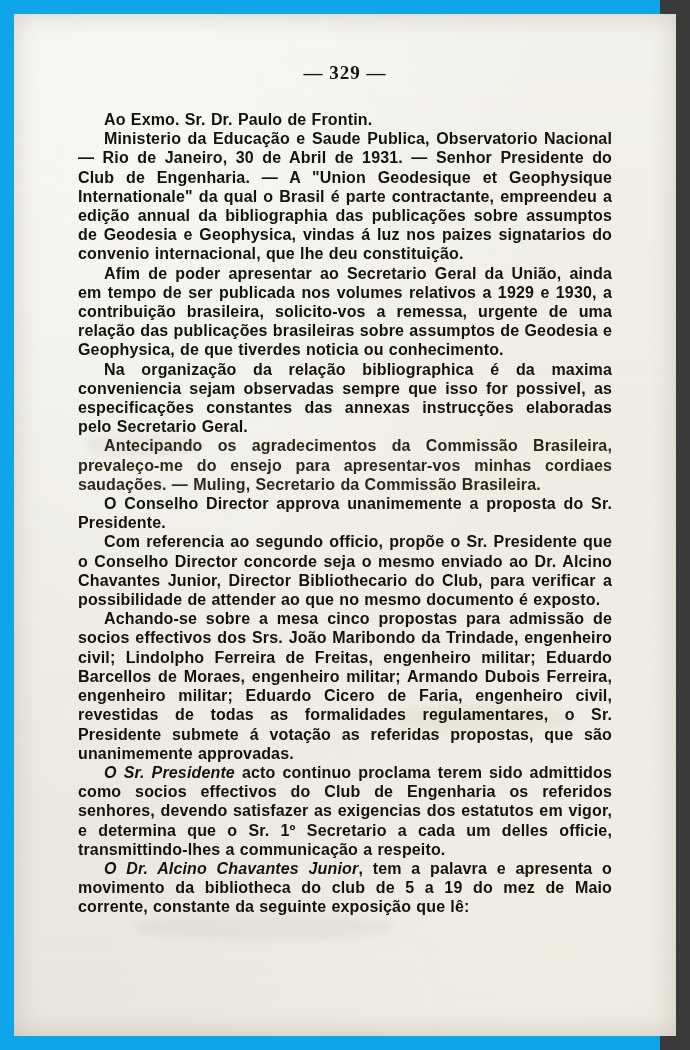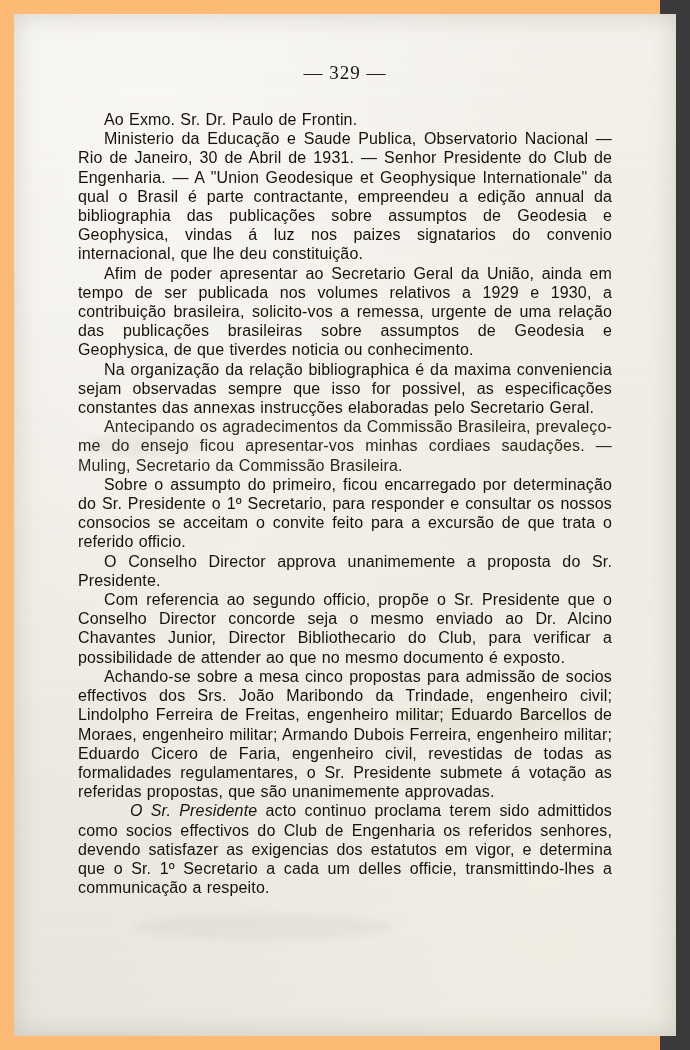--- a/index.html
+++ b/index.html
@@ -9,22 +9,23 @@
   }
   body {
     width: 690px;
     height: 1050px;
     overflow: hidden;
   }
   .page {
     position: relative;
     width: 660px;
     height: 1050px;
-    background: #fdba74;
+    background: #0ea5e9;
     box-sizing: border-box;
+    font-weight: bold;
   }
   .scan {
     position: absolute;
     left: 14px;
     top: 14px;
     width: 662px;
     height: 1022px;
     background: #f1efe9;
     box-sizing: border-box;
     overflow: hidden;
@@ -69,21 +70,20 @@
     text-align: justify;
     letter-spacing: 0.15px;
     word-spacing: 0.6px;
   }
   .body-text p {
     margin: 0;
     text-indent: 26px;
   }
   .body-text em {
     font-style: italic;
-    margin-left: 26px;
   }
   .ink-fade-1 { color: #231f14; }
   .ink-fade-2 { color: #2c2719; }
   .smudge {
     position: absolute;
     pointer-events: none;
     border-radius: 50%;
     filter: blur(3px);
   }
   .s1 { left: 70px; top: 420px; width: 120px; height: 22px; background: rgba(160,152,132,0.10); }
@@ -105,24 +105,24 @@
     <div class="smudge s1"></div>
     <div class="smudge s2"></div>
     <div class="smudge s3"></div>
     <div class="content">
       <div class="page-number">— 329 —</div>
       <div class="body-text">
         <p>Ao Exmo. Sr. Dr. Paulo de Frontin.</p>
         <p>Ministerio da Educação e Saude Publica, Observatorio Nacional — Rio de Janeiro, 30 de Abril de 1931. — Senhor Presidente do Club de Engenharia. — A "Union Geodesique et Geophysique Internationale" da qual o Brasil é parte contractante, empreendeu a edição annual da bibliographia das publicações sobre assumptos de Geodesia e Geophysica, vindas á luz nos paizes signatarios do convenio internacional, que lhe deu constituição.</p>
         <p>Afim de poder apresentar ao Secretario Geral da União, ainda em tempo de ser publicada nos volumes relativos a 1929 e 1930, a contribuição brasileira, solicito-vos a remessa, urgente de uma relação das publicações brasileiras sobre assumptos de Geodesia e Geophysica, de que tiverdes noticia ou conhecimento.</p>
         <p>Na organização da relação bibliographica é da maxima conveniencia sejam observadas sempre que isso for possivel, as especificações constantes das annexas instrucções elaboradas pelo Secretario Geral.</p>
-        <p class="ink-fade-2">Antecipando os agradecimentos da Commissão Brasileira, prevaleço-me do ensejo ficou apresentar-vos minhas cordiaes saudações. — Muling, Secretario da Commissão Brasileira.</p>
-        <p>Sobre o assumpto do primeiro, ficou encarregado por determinação do Sr. Presidente o 1º Secretario, para responder e consultar os nossos consocios se acceitam o convite feito para a excursão de que trata o referido officio.</p>
+        <p class="ink-fade-2">Antecipando os agradecimentos da Commissão Brasileira, prevaleço-me do ensejo para apresentar-vos minhas cordiaes saudações. — Muling, Secretario da Commissão Brasileira.</p>
         <p>O Conselho Director approva unanimemente a proposta do Sr. Presidente.</p>
         <p>Com referencia ao segundo officio, propõe o Sr. Presidente que o Conselho Director concorde seja o mesmo enviado ao Dr. Alcino Chavantes Junior, Director Bibliothecario do Club, para verificar a possibilidade de attender ao que no mesmo documento é exposto.</p>
         <p>Achando-se sobre a mesa cinco propostas para admissão de socios effectivos dos Srs. João Maribondo da Trindade, engenheiro civil; Lindolpho Ferreira de Freitas, engenheiro militar; Eduardo Barcellos de Moraes, engenheiro militar; Armando Dubois Ferreira, engenheiro militar; Eduardo Cicero de Faria, engenheiro civil, revestidas de todas as formalidades regulamentares, o Sr. Presidente submete á votação as referidas propostas, que são unanimemente approvadas.</p>
         <p><em>O Sr. Presidente</em><span> acto continuo proclama terem sido admittidos como socios effectivos do Club de Engenharia os referidos senhores, devendo satisfazer as exigencias dos estatutos em vigor, e determina que o Sr. 1º Secretario a cada um delles officie, transmittindo-lhes a communicação a respeito.</span></p>
+        <p><em>O Dr. Alcino Chavantes Junior</em><span>, tem a palavra e apresenta o movimento da bibliotheca do club de 5 a 19 do mez de Maio corrente, constante da seguinte exposição que lê:</span></p>
       </div>
     </div>
     <div class="grain"></div>
     <div class="edge-shadow"></div>
   </div>
 </div>
 
 </body></html>

